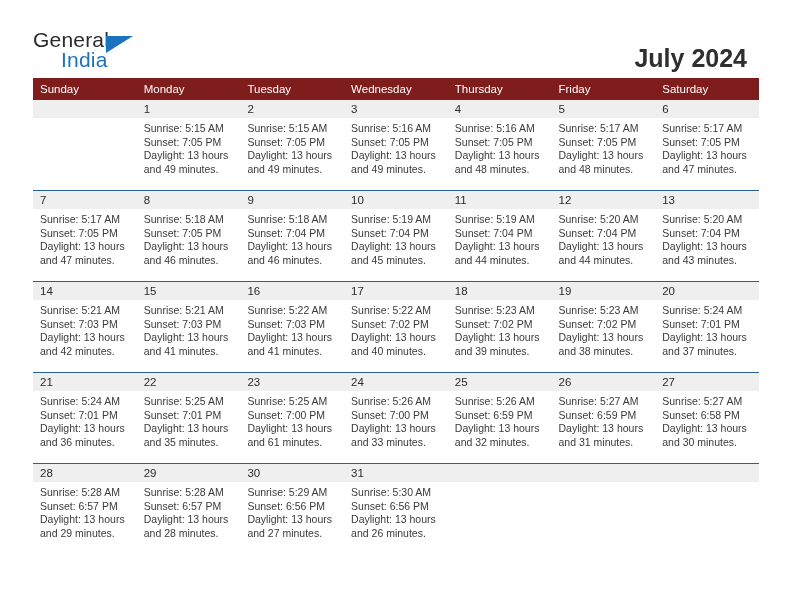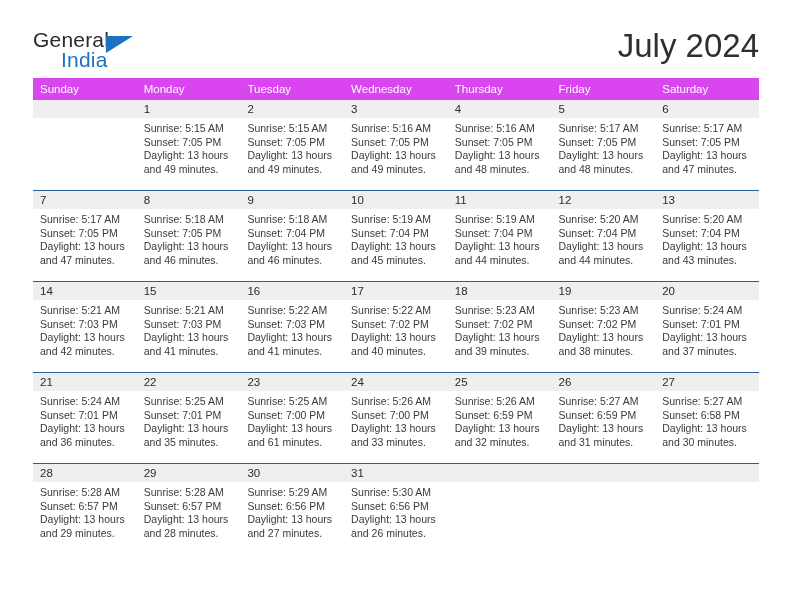--- a/index.html
+++ b/index.html
@@ -64,43 +64,43 @@
     height: 0;
     border-left: 27px solid #1b72c0;
     border-bottom: 17px solid transparent;
   }
 
   .titleblock {
     text-align: right;
     padding-top: 2px;
   }
   .cal-title {
-    font-size: 33px;
+    font-size: 25px;
     color: #2f2f2f;
     line-height: 32px;
-    font-weight: normal;
-    margin: 0;
+    font-weight: bold;
+    margin: 12px;
   }
   .cal-subtitle {
     font-size: 14.5px;
     color: #2f2f2f;
     line-height: 20px;
     margin: 8px 0 0 0;
     font-weight: normal;
   }
 
   
   .calendar {
     width: 726px;
     border-collapse: collapse;
     table-layout: fixed;
     margin-top: 5px;
   }
   .calendar th {
-    background: #d946ef;
+    background: #7f1d1d;
     color: #ffffff;
     font-size: 11.5px;
     font-weight: normal;
     text-align: left;
     padding: 5px 0 5px 7px;
     height: 18px;
     box-sizing: border-box;
   }
   .calendar td {
     vertical-align: top;

